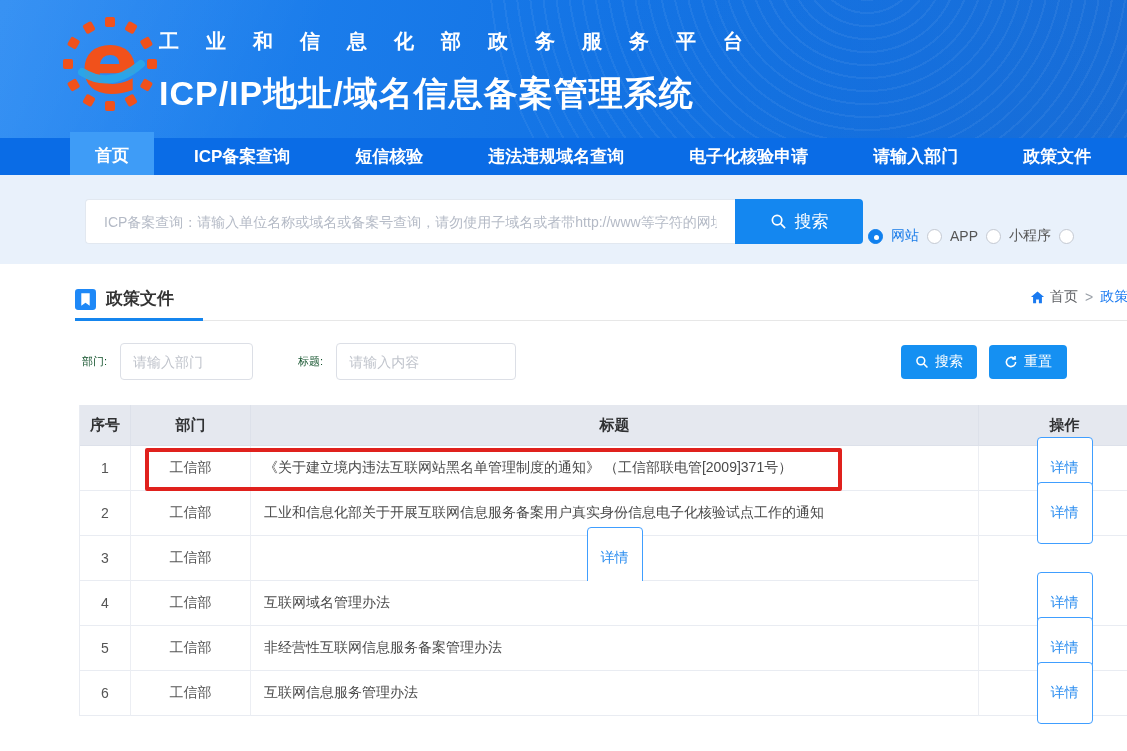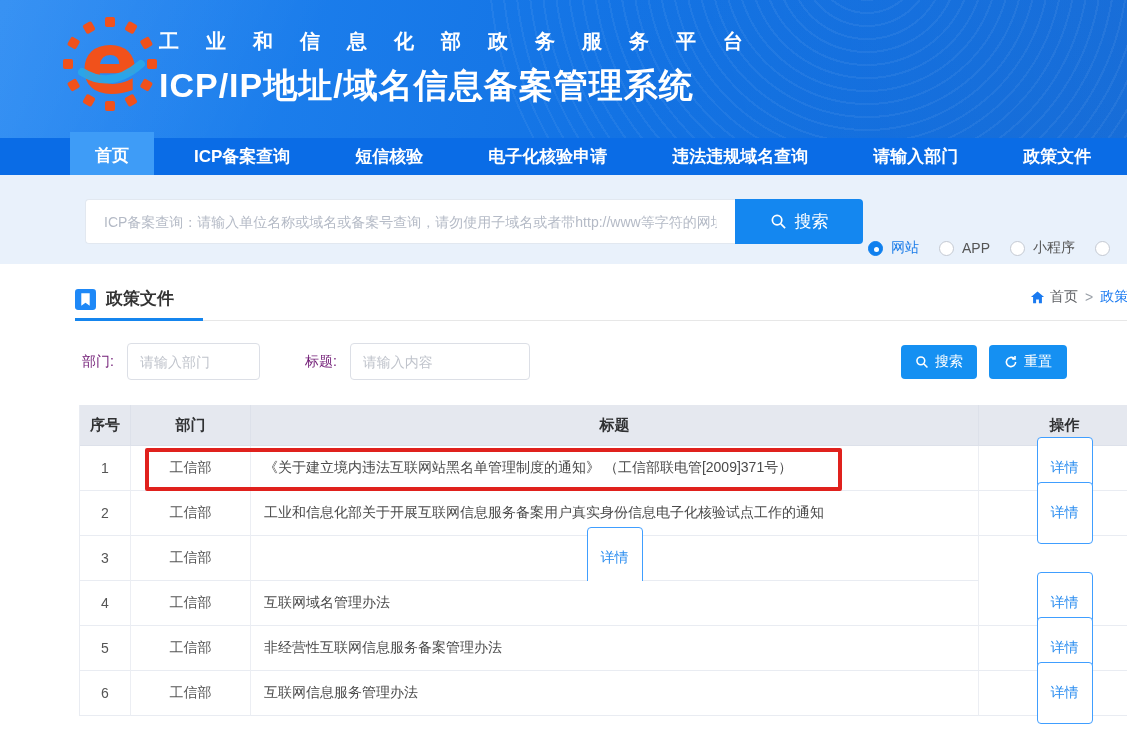--- a/index.html
+++ b/index.html
@@ -12,39 +12,39 @@
     background:linear-gradient(100deg,#2286f2 0%,#1373e4 55%,#0c66d6 100%); overflow:hidden; }
   .banner::before { content:""; position:absolute; inset:0;
     background:linear-gradient(115deg,rgba(255,255,255,.10) 0%,rgba(255,255,255,0) 28%),
                linear-gradient(250deg,rgba(255,255,255,.05) 0%,rgba(255,255,255,0) 45%); }
   .banner::after { content:""; position:absolute; right:-120px; top:-420px; width:760px; height:760px;
     border-radius:50%;
     background:repeating-radial-gradient(circle at center,rgba(255,255,255,.055) 0 2px,rgba(255,255,255,0) 2px 13px); }
   .logo { position:absolute; left:62px; top:16px; width:96px; height:96px; z-index:3; }
   .banner-titles { position:absolute; left:159px; top:28px; z-index:3; color:#fff; }
   .platform-title { font-size:20px; font-weight:bold; letter-spacing:27px; white-space:nowrap; }
-  .system-title { margin-top:8px; font-size:34px; font-weight:bold; letter-spacing:1px; white-space:nowrap; }
+  .system-title { margin-top:16px; font-size:34px; font-weight:bold; letter-spacing:1px; white-space:nowrap; }
 
   
   .nav { position:absolute; left:0; top:138px; width:1127px; height:37px; background:#0a6ce6;
     display:flex; align-items:flex-end; padding-left:70px; gap:15px; overflow:visible; z-index:4; }
   .nav-item { height:37px; line-height:37px; padding:0 25px; color:#fff; font-size:17px; font-weight:bold;
     white-space:nowrap; cursor:pointer; }
   .nav-item.active { height:43px; line-height:47px; background:#3e9cf7; }
 
   
   .search-sec { position:absolute; left:0; top:175px; width:1127px; height:89px; background:#e9f1fb; }
   .search-wrap { position:absolute; left:85px; top:24px; height:45px; display:flex; }
   .search-input { width:650px; height:45px; border:1px solid #e2e8f0; border-right:none;
     border-radius:4px 0 0 4px; padding:0 18px; font-size:14px; color:#333; outline:none; }
   .search-input::placeholder { color:#b4bac6; }
   .search-btn { width:128px; height:45px; background:#1487f0; color:#fff; border:none;
     border-radius:0 4px 4px 0; font-size:17px; display:flex; align-items:center; justify-content:center;
     gap:8px; cursor:pointer; }
-  .radio-row { position:absolute; left:868px; top:64px; display:flex; align-items:center; gap:20px;
+  .radio-row { position:absolute; left:868px; top:52px; display:flex; align-items:center; gap:8px;
     font-size:14px; color:#555; white-space:nowrap; }
   .radio-opt { display:flex; align-items:center; gap:8px; cursor:pointer; }
   .rad { width:15px; height:15px; border-radius:50%; background:#fff; border:1px solid #c4c9d2; position:relative; }
   .radio-opt.on .rad { background:#1080ee; border-color:#1080ee; }
   .radio-opt.on .rad::after { content:""; position:absolute; left:5px; top:5px; width:5px; height:5px;
     border-radius:50%; background:#fff; }
   .radio-opt.on .rlbl { color:#1b7ce8; }
 
   
   .content { position:absolute; left:0; top:264px; width:1127px; height:487px; background:#fff; }
@@ -53,21 +53,21 @@
     gap:10px; padding-right:29px; border-bottom:3px solid #1585ee; }
   .tab-title .ttl { font-size:17px; font-weight:bold; color:#333; padding-bottom:2px; }
   .breadcrumb { position:absolute; left:1030px; top:24px; display:flex; align-items:center; gap:7px;
     font-size:14px; color:#606266; white-space:nowrap; }
   .crumb-home { display:flex; align-items:center; gap:5px; color:#606266; cursor:pointer; }
   .crumb-cur { color:#1a7af0; cursor:pointer; }
   .crumb-sep { color:#9aa0a8; }
 
   
   .filters { position:absolute; left:82px; top:79px; display:flex; align-items:center; }
-  .f-label { font-size:14px; color:#701a75; margin-right:13px; }
+  .f-label { font-size:11px; color:#14532d; margin-right:13px; }
   .f-input { height:37px; border:1px solid #dcdfe6; border-radius:4px; padding:9px 12px; font-size:14px;
     color:#333; outline:none; }
   .f-input::placeholder { color:#c0c4cc; }
   .f-dept { width:133px; } .f-title { width:180px; margin-right:0; }
   .gap1 { width:45px; }
   .f-btn { position:absolute; height:34px; top:81px; background:#1590f2; border:none; border-radius:4px;
     color:#fff; font-size:14px; display:flex; align-items:center; justify-content:center; gap:6px; cursor:pointer; }
   .btn-search { left:901px; width:76px; }
   .btn-reset { left:989px; width:78px; }
 
@@ -113,22 +113,22 @@
     <div class="banner-titles">
       <div class="platform-title">工业和信息化部政务服务平台</div>
       <div class="system-title">ICP/IP地址/域名信息备案管理系统</div>
     </div>
   </div>
 
   <div class="nav">
     <div class="nav-item active">首页</div>
     <div class="nav-item">ICP备案查询</div>
     <div class="nav-item">短信核验</div>
+    <div class="nav-item">违法违规域名查询</div>
     <div class="nav-item">电子化核验申请</div>
-    <div class="nav-item">违法违规域名查询</div>
     <div class="nav-item">请输入部门</div>
     <div class="nav-item">政策文件</div>
   </div>
 
   <div class="search-sec">
     <div class="search-wrap">
       <input class="search-input" type="text" placeholder="ICP备案查询：请输入单位名称或域名或备案号查询，请勿使用子域名或者带http://www等字符的网址查询" style="">
       <button class="search-btn">
         <svg viewBox="0 0 18 18" width="17" height="17">
           <circle cx="7.5" cy="7.5" r="5" fill="none" stroke="#fff" stroke-width="1.8"></circle>

